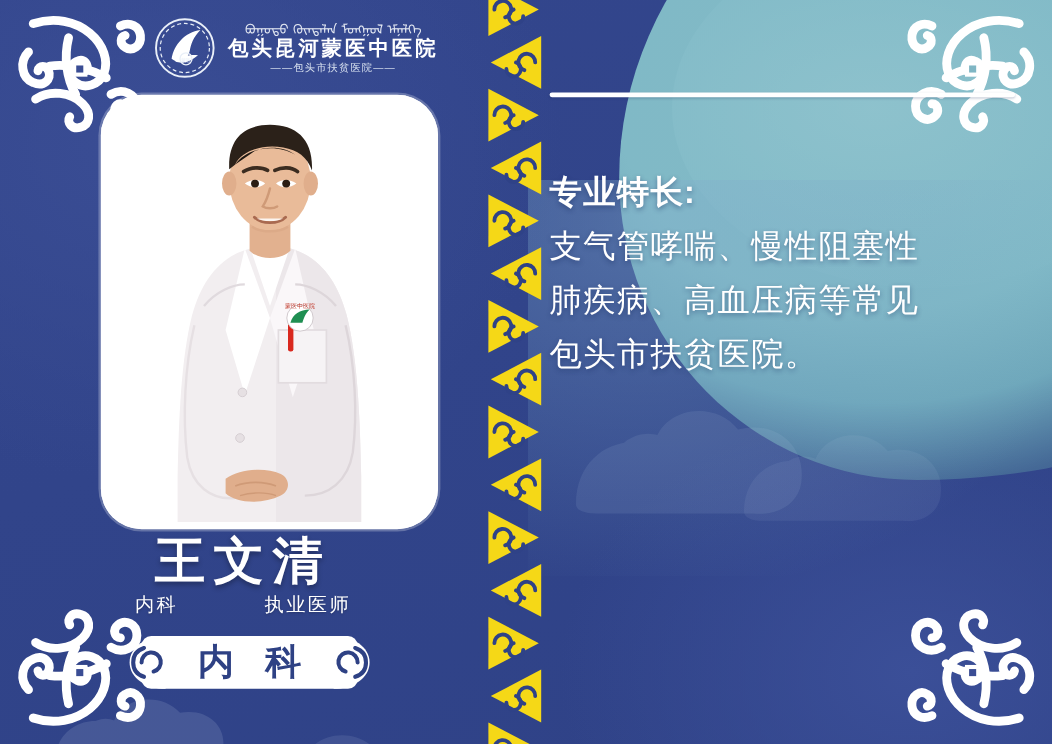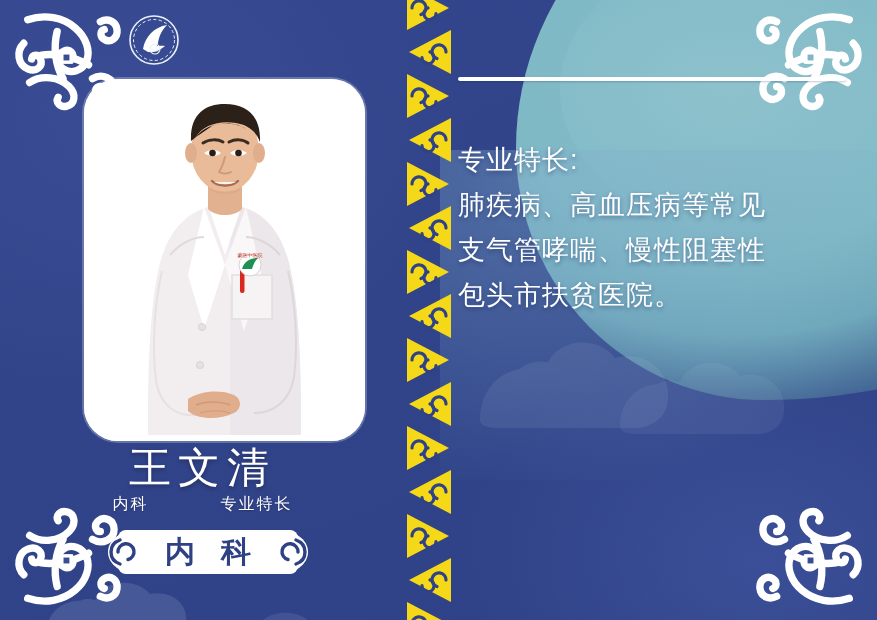--- a/index.html
+++ b/index.html
@@ -86,21 +86,21 @@
     background:#ffffff;
     border-radius:34px;
     box-shadow:0 0 0 2px rgba(255,255,255,.25);
     overflow:hidden;
   }
   .photo-frame svg{display:block;width:100%;height:100%;}
 
   .doctor-name{
     position:absolute;left:0;top:440px;width:405px;
     text-align:center;
-    color:#ffffff;font-size:42px;font-weight:400;letter-spacing:7px;
+    color:#ffffff;font-size:42px;font-weight:700;letter-spacing:7px;
     text-shadow:0 2px 4px rgba(0,0,0,.30);
   }
   .doctor-meta{
     position:absolute;left:0;top:494px;width:405px;
     display:flex;justify-content:center;gap:72px;
     color:#ffffff;font-size:16px;letter-spacing:2px;
     text-shadow:0 1px 2px rgba(0,0,0,.25);
   }
 
   .dept-badge{
@@ -130,21 +130,21 @@
     box-shadow:0 1px 2px rgba(20,40,90,.25);
   }
   .body-block{
     position:absolute;left:458px;top:138px;width:396px;
   }
   .body-line{
     color:#ffffff;font-size:27px;line-height:45px;letter-spacing:1px;
     text-shadow:0 2px 4px rgba(20,40,90,.45);
     white-space:nowrap;
   }
-  .body-line.lead{font-weight:400;}
+  .body-line.lead{font-weight:700;}
 </style>
 </head>
 <body>
 
 <div id="poster">
 
   <div class="bg-base"></div>
   <div class="bg-teal"></div>
   <div class="bg-teal2"></div>
   <div class="bg-wash"></div>
@@ -276,20 +276,25 @@
     <span class="logo-mark">
       <svg viewBox="0 0 54 54">
         <circle cx="27" cy="27" r="24" fill="none" stroke="#e9eff8" stroke-width="1.6"></circle>
         <circle cx="27" cy="27" r="20.5" fill="none" stroke="#e9eff8" stroke-width="1" stroke-dasharray="3.2 2.4"></circle>
         <path d="M16,36 C18,24 27,14 40,12 C34,18 32,24 31,30 C29,38 22,41 16,36 Z" fill="#ffffff"></path>
         <path d="M19,38 C24,34 31,32 38,33 C32,38 25,41 19,38 Z" fill="#ffffff"></path>
         <circle cx="28" cy="36" r="5" fill="none" stroke="#e9eff8" stroke-width="1.1"></circle>
         <text x="28" y="38.3" font-size="4.2" fill="#e9eff8" text-anchor="middle" font-family="'Liberation Sans',sans-serif">蒙医</text>
       </svg>
     </span>
+    <span class="logo-text">
+      <span class="mongol-line">ᠪᠤᠭᠤᠲᠤ ᠬᠦᠨᠳᠡᠯᠡᠨ ᠮᠣᠩᠭᠣᠯ ᠡᠮᠨᠡᠯᠭᠡ</span>
+      <span class="cn-name">包头昆河蒙医中医院</span>
+      <span class="cn-sub">——包头市扶贫医院——</span>
+    </span>
   </div>
 
   <div class="photo-frame">
     <svg viewBox="0 0 281 362">
       <rect width="281" height="362" fill="#ffffff"></rect>
 
       <g>
         <path d="M141,126 C176,126 196,150 205,184 C214,220 216,268 217,318 L217,356 L64,356 L64,318 C65,268 67,220 76,184 C85,150 106,126 141,126 Z" fill="#f2eef0"></path>
         <path d="M141,126 C176,126 196,150 205,184 C214,220 216,268 217,318 L217,356 L146,356 L146,130 Z" fill="#ece7ea"></path>
 
@@ -346,21 +351,21 @@
 
         <path d="M126,110 C133,115 149,115 156,110" fill="none" stroke="#dcaa88" stroke-width="2"></path>
       </g>
     </svg>
   </div>
 
   <div class="doctor-name">王文清</div>
 
   <div class="doctor-meta">
     <span>内科</span>
-    <span>专业特长</span>
+    <span>执业医师</span>
   </div>
 
   <div class="dept-badge">
     <span class="plate">
       <svg viewBox="0 0 232 50">
         <rect x="26" y="3" width="180" height="44" rx="8" fill="#ffffff"></rect>
 
         <g>
           <path d="M46,3 C30,3 16,12 16,25 C16,38 30,47 46,47 L46,3 Z" fill="#ffffff"></path>
           <path d="M34,25 m-8,0 a8,8 0 1,1 10,7.5" fill="none" stroke="#2e4184" stroke-width="3.4" stroke-linecap="round"></path>
@@ -375,18 +380,18 @@
         <rect x="30" y="3" width="172" height="44" rx="6" fill="none" stroke="#2e4184" stroke-width="0"></rect>
       </svg>
     </span>
     <span class="label">内科</span>
   </div>
 
   <div class="title-rule"></div>
 
   <div class="body-block">
     <div class="body-line lead">专业特长:</div>
+    <div class="body-line">支气管哮喘、慢性阻塞性</div>
     <div class="body-line">肺疾病、高血压病等常见</div>
-    <div class="body-line">支气管哮喘、慢性阻塞性</div>
     <div class="body-line">包头市扶贫医院。</div>
   </div>
 
 </div>
 
 </body></html>

